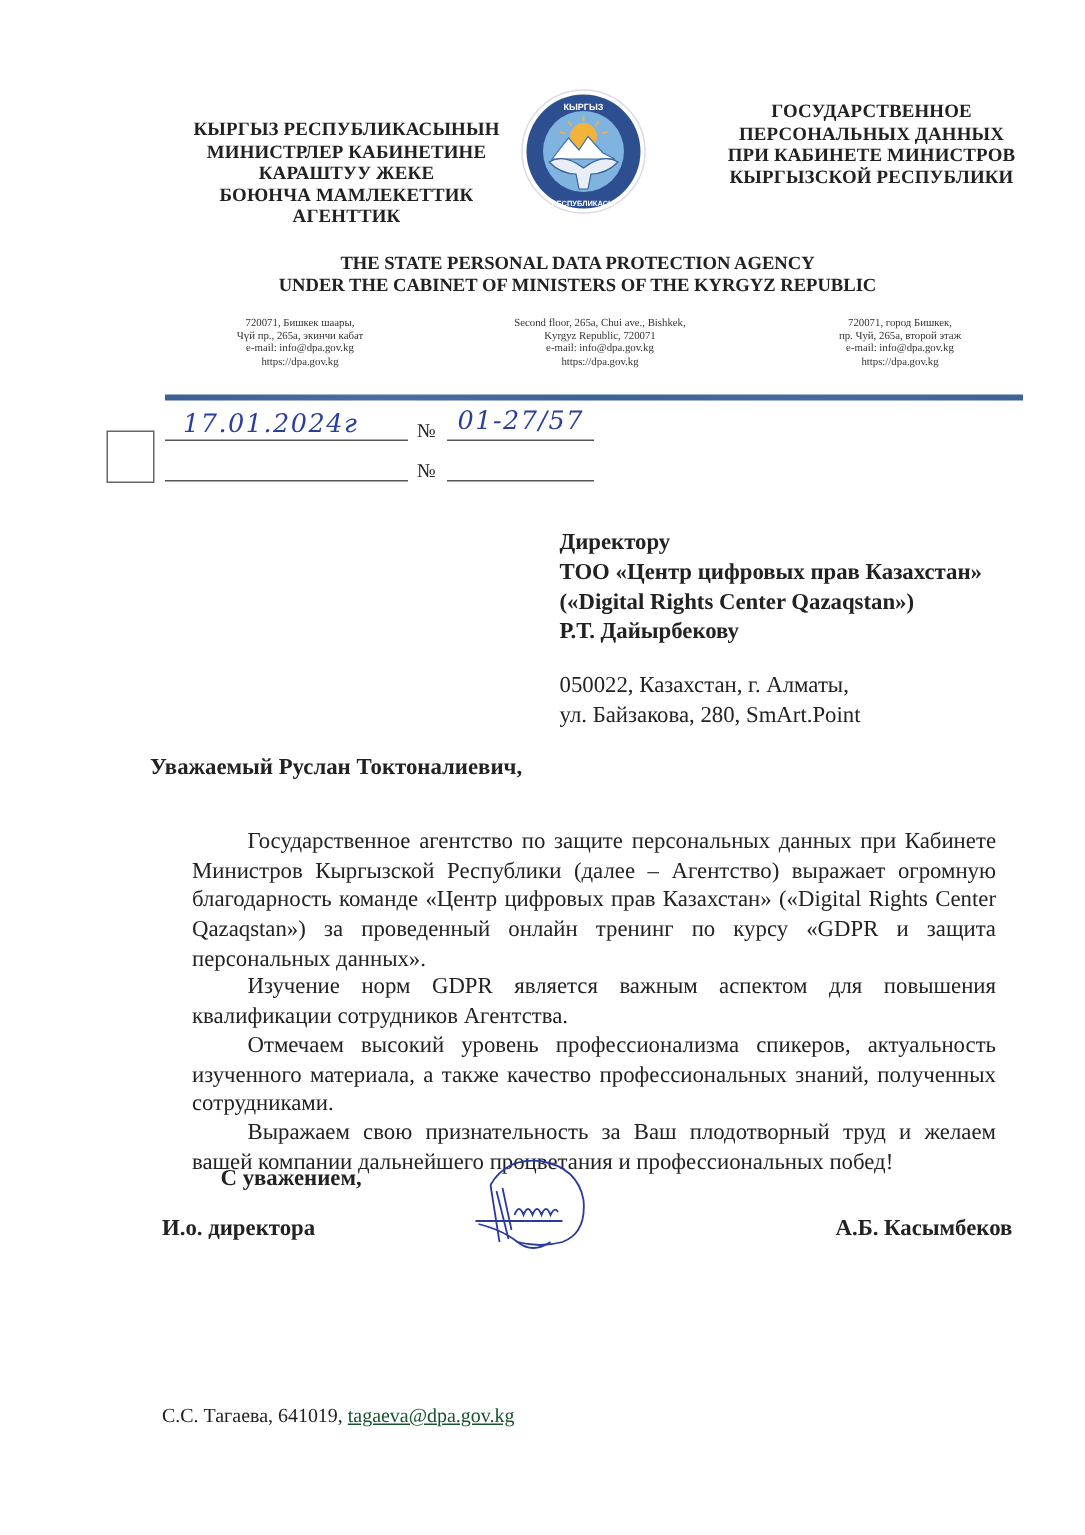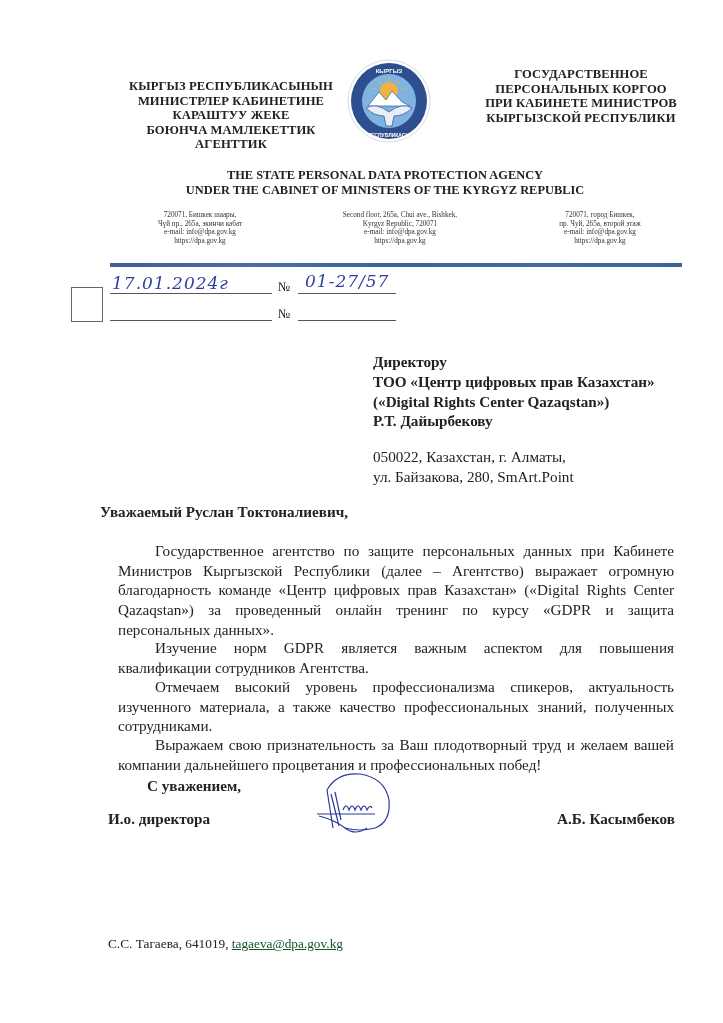--- a/index.html
+++ b/index.html
@@ -17,21 +17,21 @@
   .addr-ru { left: 505px; top: 211px; width: 190px; }
   .rule { left: 110px; top: 263px; width: 572px; height: 4px; background: linear-gradient(90deg,#3d5f94,#4d6ea5,#3b6395,#466aa0,#3e6496); }
   .stamp-box { left: 71px; top: 287px; width: 32px; height: 35px; border: 1.5px solid #666; box-sizing: border-box; }
   .reg-line { height: 1px; background: #555; }
   .num-sign { font-size: 13px; color: #222; }
   .hand { font-family: "DejaVu Serif", serif; font-style: italic; color: #2b3f9c; font-size: 17px; letter-spacing: 1px; }
   .addressee { left: 373px; top: 352px; width: 330px; font-weight: bold; font-size: 15.2px; line-height: 19.8px; color: #222; }
   .addressee-addr { left: 373px; top: 447px; width: 330px; font-size: 15.2px; line-height: 20px; color: #222; }
   .salutation { left: 100px; top: 503px; width: 570px; font-weight: bold; font-size: 15.2px; color: #222; }
   .body-text { left: 112px; width: 568px; font-size: 15.2px; line-height: 19.7px; text-align: justify; color: #222; }
-  .body-text p { margin: 6px; text-indent: 37px; }
+  .body-text p { margin: 16px; text-indent: 37px; }
   .p1 { top: 535px; }
   .p2 { top: 632px; }
   .p3 { top: 671px; }
   .p4 { top: 729px; }
   .closing { left: 147px; top: 777px; font-weight: bold; font-size: 15.2px; color: #222; }
   .position { left: 108px; top: 810px; font-weight: bold; font-size: 15.2px; color: #222; }
   .signer { left: 557px; top: 810px; font-weight: bold; font-size: 15.2px; color: #222; }
   .signature { left: 315px; top: 770px; width: 80px; height: 70px; }
   .footer { left: 108px; top: 936px; font-size: 13.3px; color: #222; }
   .footer a { color: #14532d; text-decoration: underline; }
@@ -62,21 +62,21 @@
     </g>
     <polygon points="22,48 33,34 40,42 46,33 56,44 64,48" fill="#ffffff" stroke="#3a6fb0" stroke-width="0.8"></polygon>
     <path d="M20 50 Q30 44 43 54 Q56 44 66 50 Q58 58 48 58 L46 68 L40 68 L38 58 Q28 58 20 50 Z" fill="#e8eef6" stroke="#3a5f96" stroke-width="0.8"></path>
     <text x="43" y="15" font-size="6" font-family="Liberation Sans, sans-serif" font-weight="bold" fill="#ffffff" text-anchor="middle">КЫРГЫЗ</text>
     <text x="43" y="79" font-size="5" font-family="Liberation Sans, sans-serif" font-weight="bold" fill="#ffffff" text-anchor="middle">РЕСПУБЛИКАСЫ</text>
   </svg>
 </div>
 
 <div class="abs hdr-block hdr-right">
   <div>ГОСУДАРСТВЕННОЕ</div>
-  <div>ПЕРСОНАЛЬНЫХ КОРГОО</div>
+  <div>ПЕРСОНАЛЬНЫХ ДАННЫХ</div>
   <div>ПРИ КАБИНЕТЕ МИНИСТРОВ</div>
   <div>КЫРГЫЗСКОЙ РЕСПУБЛИКИ</div>
 </div>
 
 <div class="abs hdr-en">
   <div>THE STATE PERSONAL DATA PROTECTION AGENCY</div>
   <div>UNDER THE CABINET OF MINISTERS OF THE KYRGYZ REPUBLIC</div>
 </div>
 
 <div class="abs addr addr-kg">
@@ -95,21 +95,21 @@
   <div>720071, город Бишкек,</div>
   <div>пр. Чуй, 265а, второй этаж</div>
   <div>e-mail: info@dpa.gov.kg</div>
   <div>https://dpa.gov.kg</div>
 </div>
 
 <div class="abs rule"></div>
 
 <div class="abs stamp-box"></div>
 
-<div class="abs hand" style="left:112px; top:273px;">17.01.2024г</div>
+<div class="abs hand" style="left:122px; top:273px;">17.01.2024г</div>
 <div class="abs reg-line" style="left:110px; top:293px; width:162px;"></div>
 <div class="abs num-sign" style="left:278px; top:279px;">№</div>
 <div class="abs hand" style="left:305px; top:271px;">01-27/57</div>
 <div class="abs reg-line" style="left:298px; top:293px; width:98px;"></div>
 
 <div class="abs reg-line" style="left:110px; top:320px; width:162px;"></div>
 <div class="abs num-sign" style="left:278px; top:306px;">№</div>
 <div class="abs reg-line" style="left:298px; top:320px; width:98px;"></div>
 
 <div class="abs addressee">

